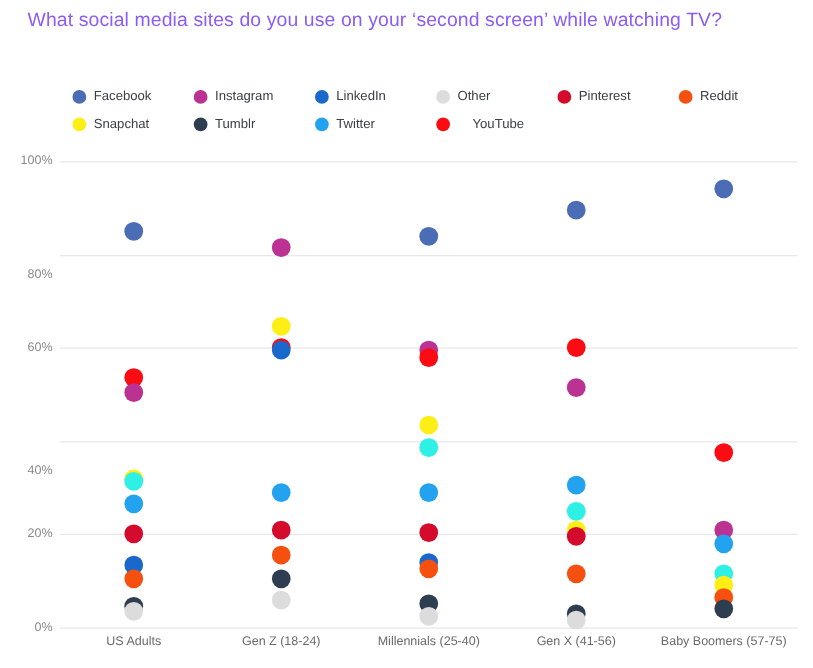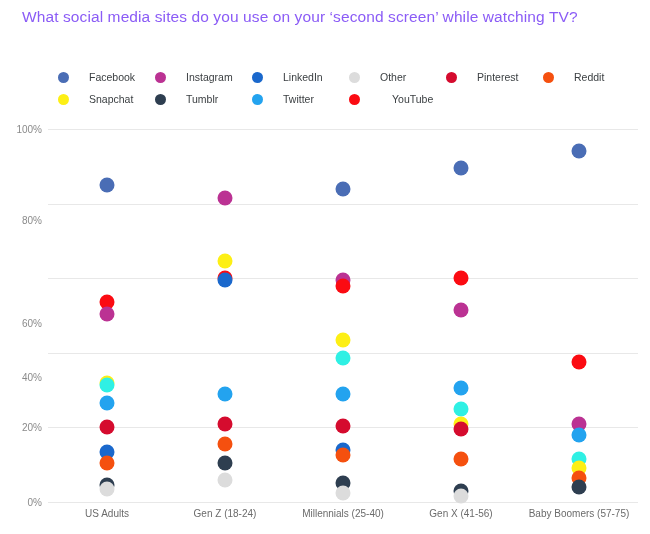--- a/index.html
+++ b/index.html
@@ -50,21 +50,21 @@
     color: #3c4043;
     white-space: nowrap;
   }
   .legend-swatch {
     width: 11px;
     height: 11px;
     border-radius: 50%;
     margin-right: 6px;
     flex: 0 0 auto;
   }
-  .legend-label { line-height: 11px; margin-left: 14px; }
+  .legend-label { line-height: 11px; }
 
   .plot {
     position: absolute;
     left: 0;
     top: 0;
     width: 650px;
     height: 534px;
   }
   .gridline {
     position: absolute;
@@ -150,21 +150,21 @@
     </div>
 
   <div class="plot">
       <div class="gridline" style="top: 502px;"></div>
       <div class="ytick" style="top: 502px;">0%</div>
       <div class="gridline" style="top: 427.4px;"></div>
       <div class="ytick" style="top: 427.4px;">20%</div>
       <div class="gridline" style="top: 352.8px;"></div>
       <div class="ytick" style="top: 352.8px; margin-top: 24px;">40%</div>
       <div class="gridline" style="top: 278.2px;"></div>
-      <div class="ytick" style="top: 278.2px; margin-top: 45px;">60%</div>
+      <div class="ytick" style="top: 278.2px;">60%</div>
       <div class="gridline" style="top: 203.6px;"></div>
       <div class="ytick" style="top: 220px;">80%</div>
       <div class="gridline" style="top: 129px;"></div>
       <div class="ytick" style="top: 129px;">100%</div>
       <div class="xtick" style="left: 107px;">US Adults</div>
       <div class="xtick" style="left: 225px;">Gen Z (18-24)</div>
       <div class="xtick" style="left: 343px;">Millennials (25-40)</div>
       <div class="xtick" style="left: 461px;">Gen X (41-56)</div>
       <div class="xtick" style="left: 579px;">Baby Boomers (57-75)</div>
       <div class="dot" title="Facebook — 94%" style="left: 579px; top: 151.38px; background: rgb(74, 109, 181);"></div>

